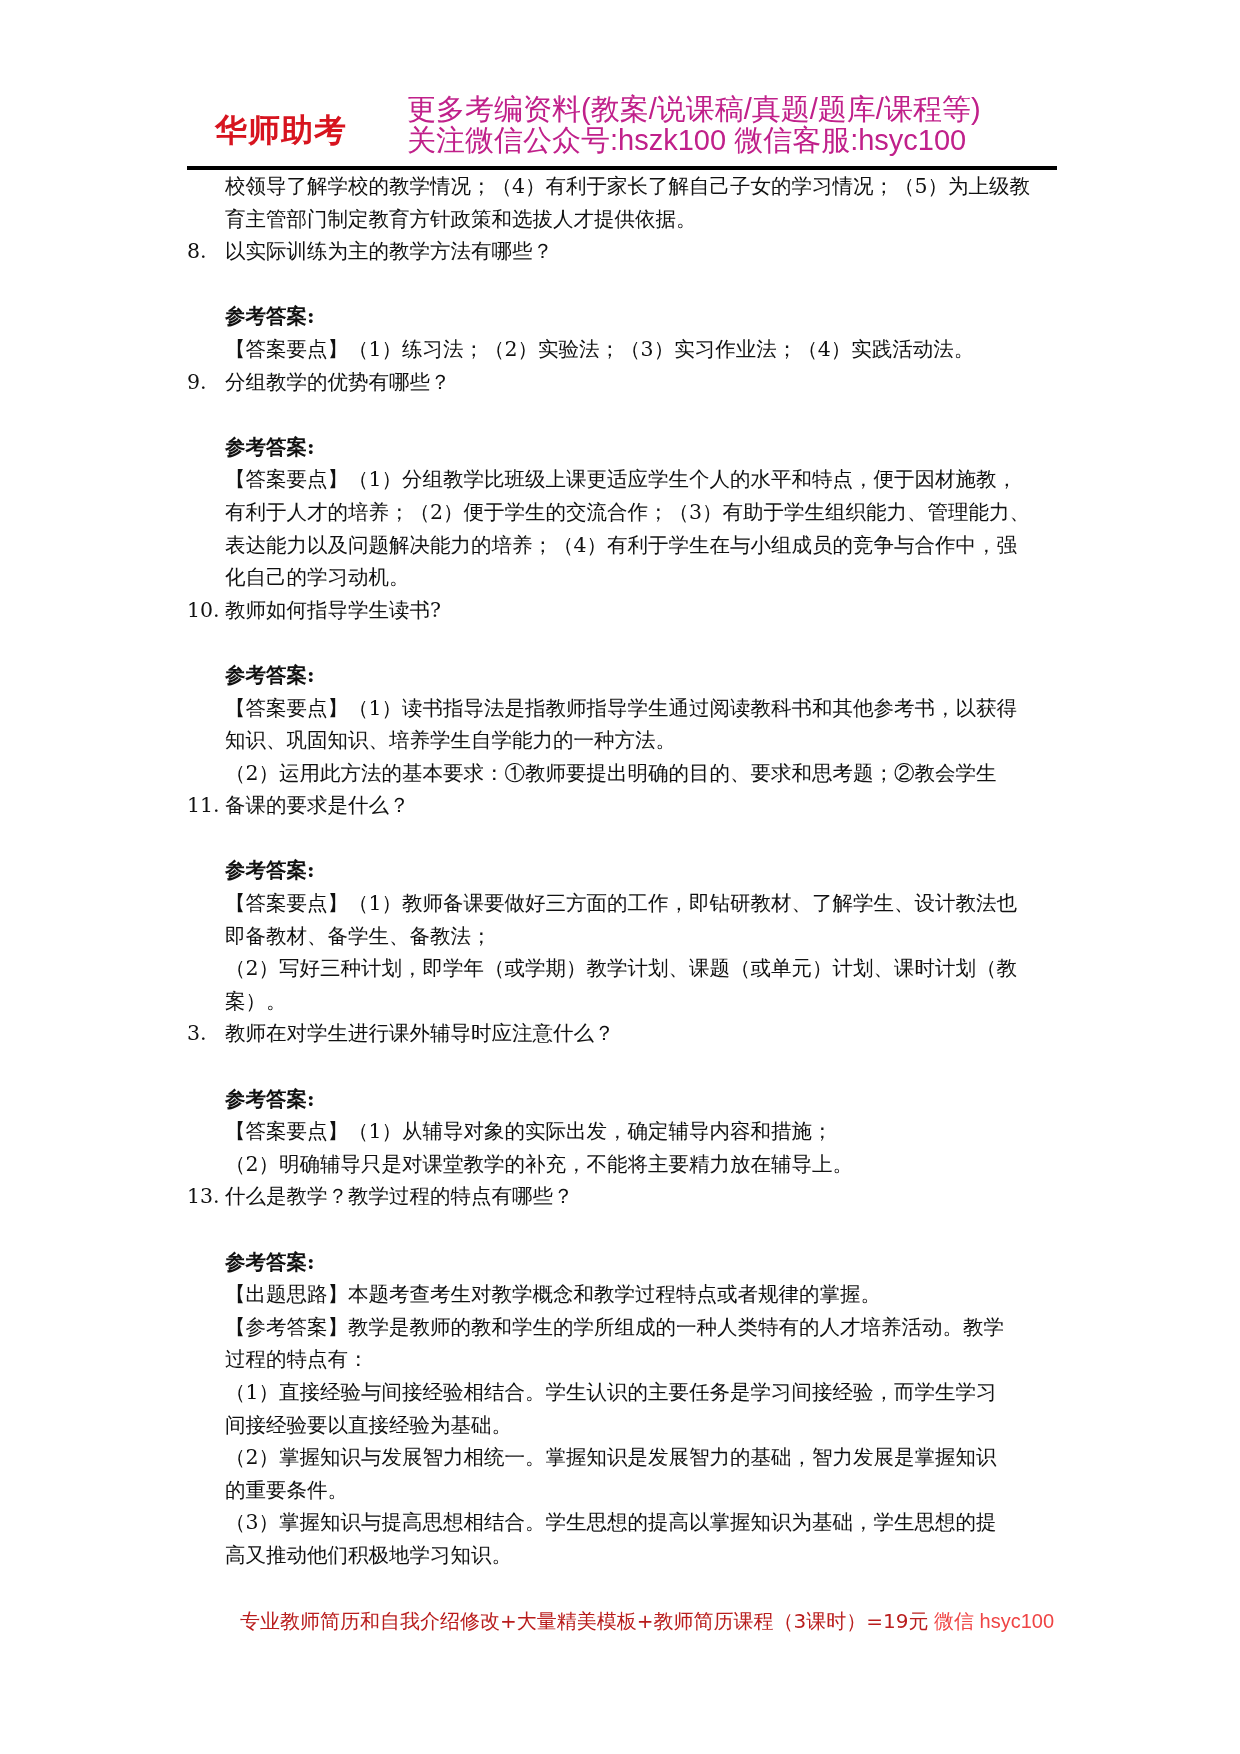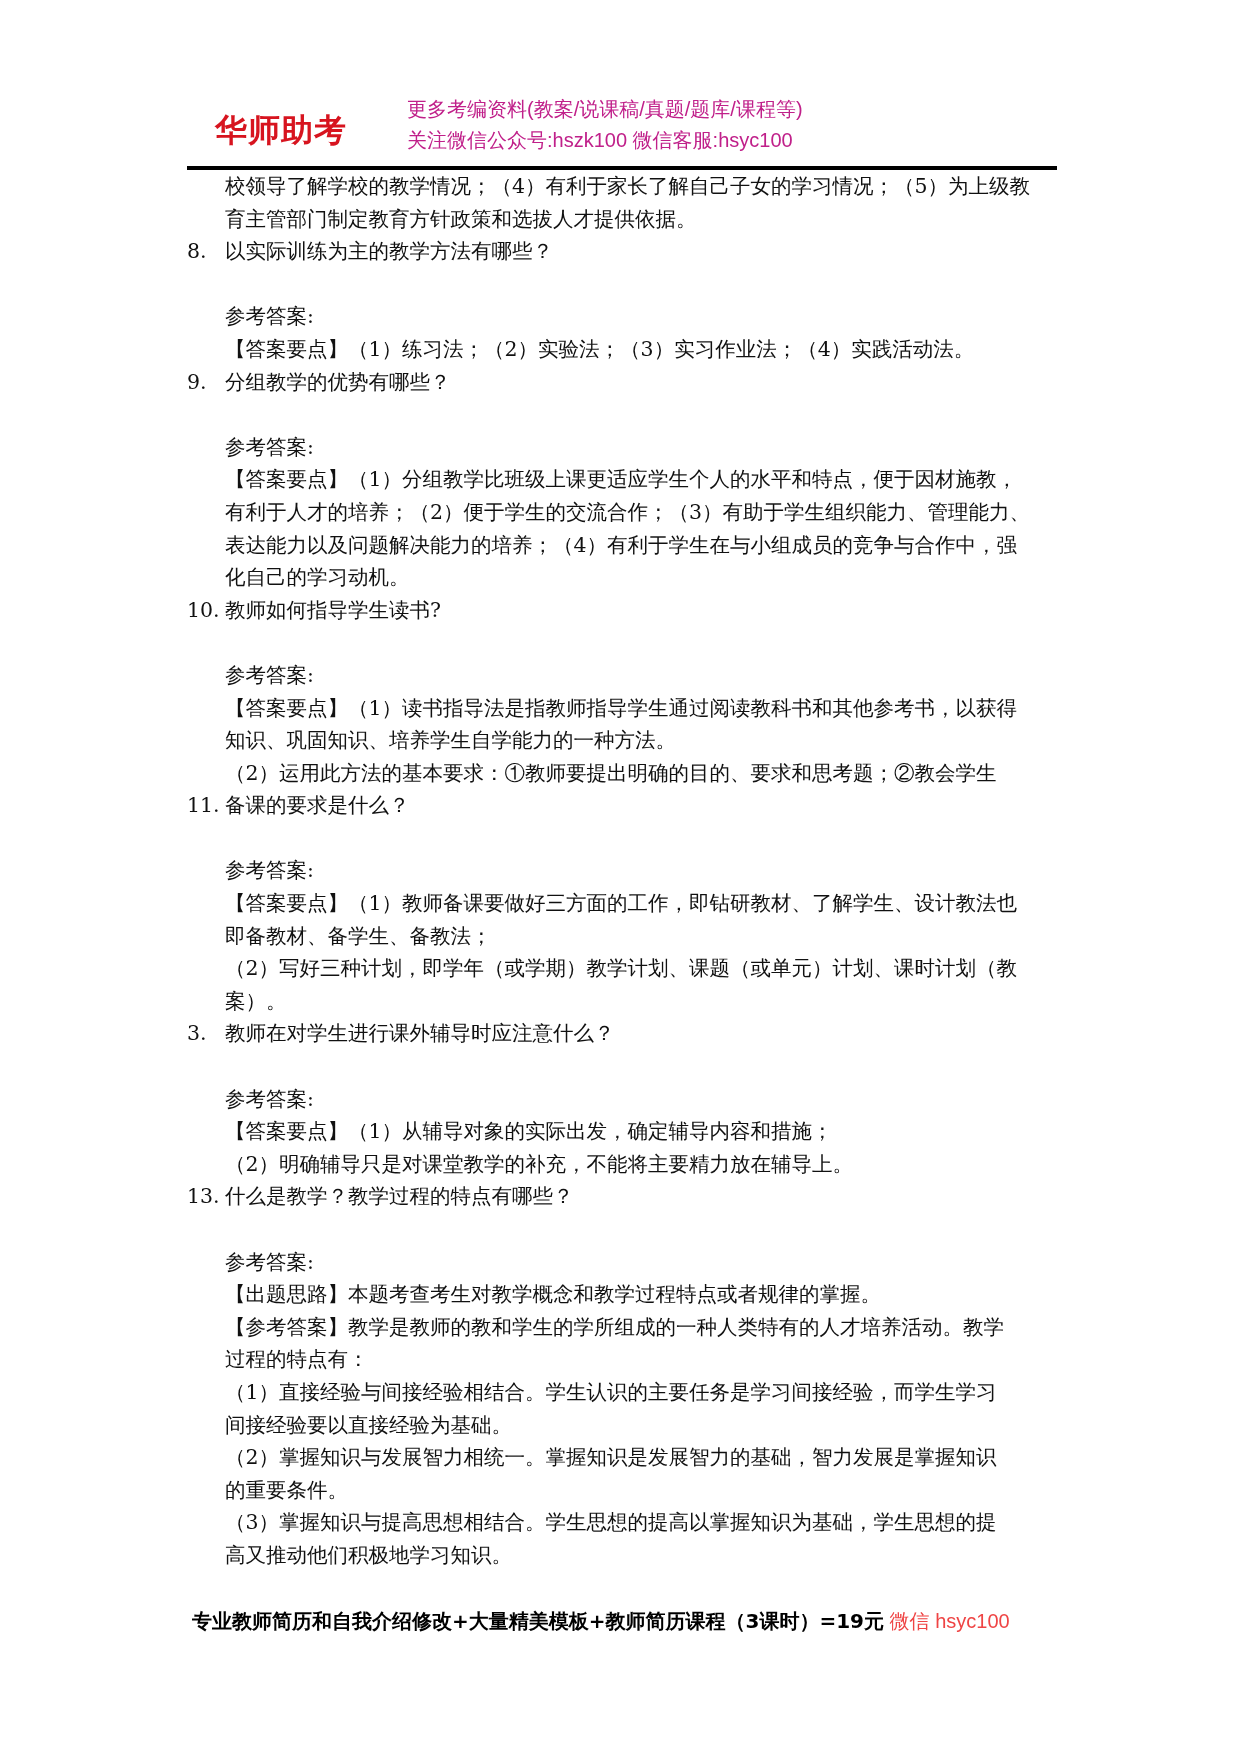--- a/index.html
+++ b/index.html
@@ -2,32 +2,32 @@
 <html><head>
 <meta charset="utf-8">
 <style>
   html, body { margin: 0; padding: 0; background: #ffffff; }
   body { width: 1240px; height: 1754px; position: relative; overflow: hidden;
          font-family: "DejaVu Serif", "Liberation Serif", serif; color: #111111; }
   .header { position: absolute; left: 187px; top: 92px; width: 870px; height: 72px; }
   .logo { position: absolute; left: 28px; top: 14px; font-family: "DejaVu Sans", sans-serif;
           font-weight: bold; font-size: 32px; color: #d7141f; letter-spacing: 1px; line-height: 48px; }
   .promo { position: absolute; left: 220px; top: 2px; font-family: "Liberation Sans", sans-serif;
-           font-size: 20px; line-height: 31px; color: #c0208a; white-space: nowrap; }
+           font-size: 29px; line-height: 31px; color: #c0208a; white-space: nowrap; }
   .rule { position: absolute; left: 187px; top: 166px; width: 870px; height: 4px; background: #000000; }
   .content { position: absolute; left: 187px; top: 170px; width: 870px; font-size: 20.5px; line-height: 32.6px; }
   .line { white-space: nowrap; height: 32.6px; }
   .indent { padding-left: 38px; }
   .q { display: flex; }
   .qnum { width: 38px; flex: none; }
   .blank { height: 32.6px; }
-  .bold { font-weight: normal; }
+  .bold { font-weight: bold; }
   .footer { position: absolute; left: 192px; top: 1608px; font-family: "DejaVu Sans", sans-serif;
             font-size: 20px; white-space: nowrap; }
-  .footer .red { color: #000000; font-weight: bold; }
+  .footer .red { color: #b91c1c; font-weight: normal; margin-left: 48px; }
   .footer .grey { color: #ef4444; font-family: "Liberation Sans", sans-serif; }
 </style>
 </head>
 <body>
 
 <div class="header">
   <div class="logo">华师助考</div>
   <div class="promo">
     <div>更多考编资料(教案/说课稿/真题/题库/课程等)</div>
     <div>关注微信公众号:hszk100 微信客服:hsyc100</div>

